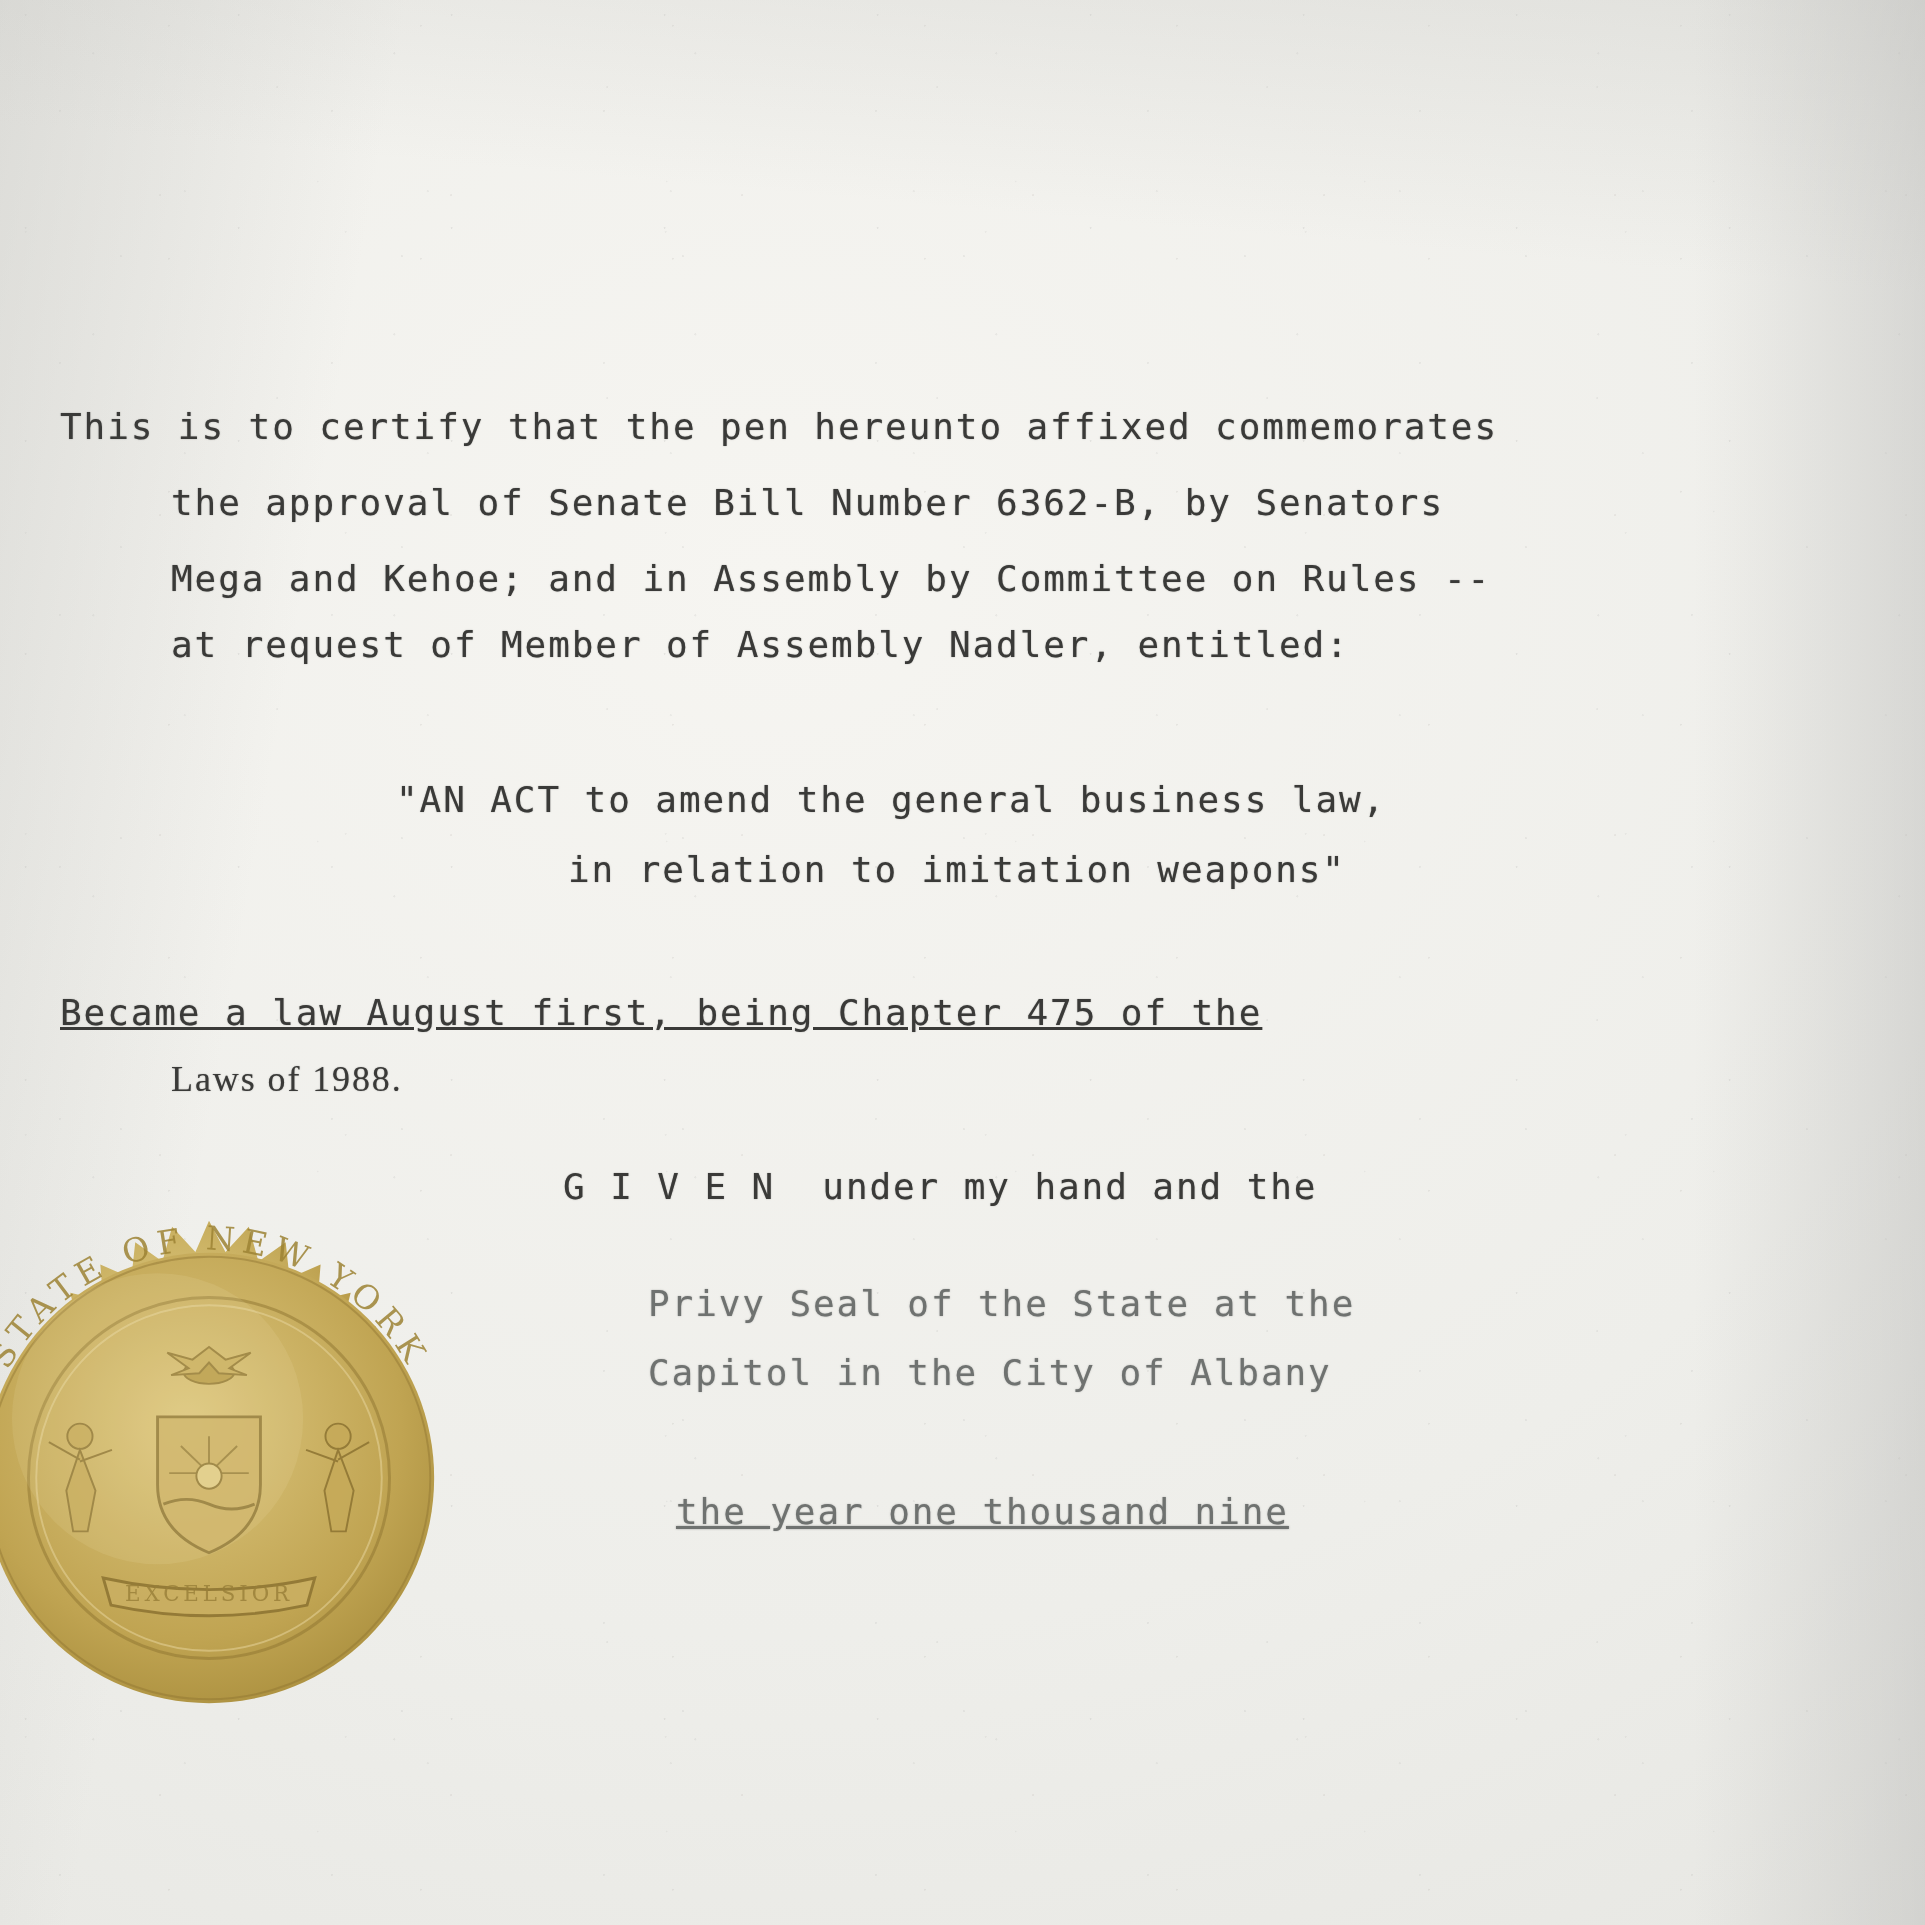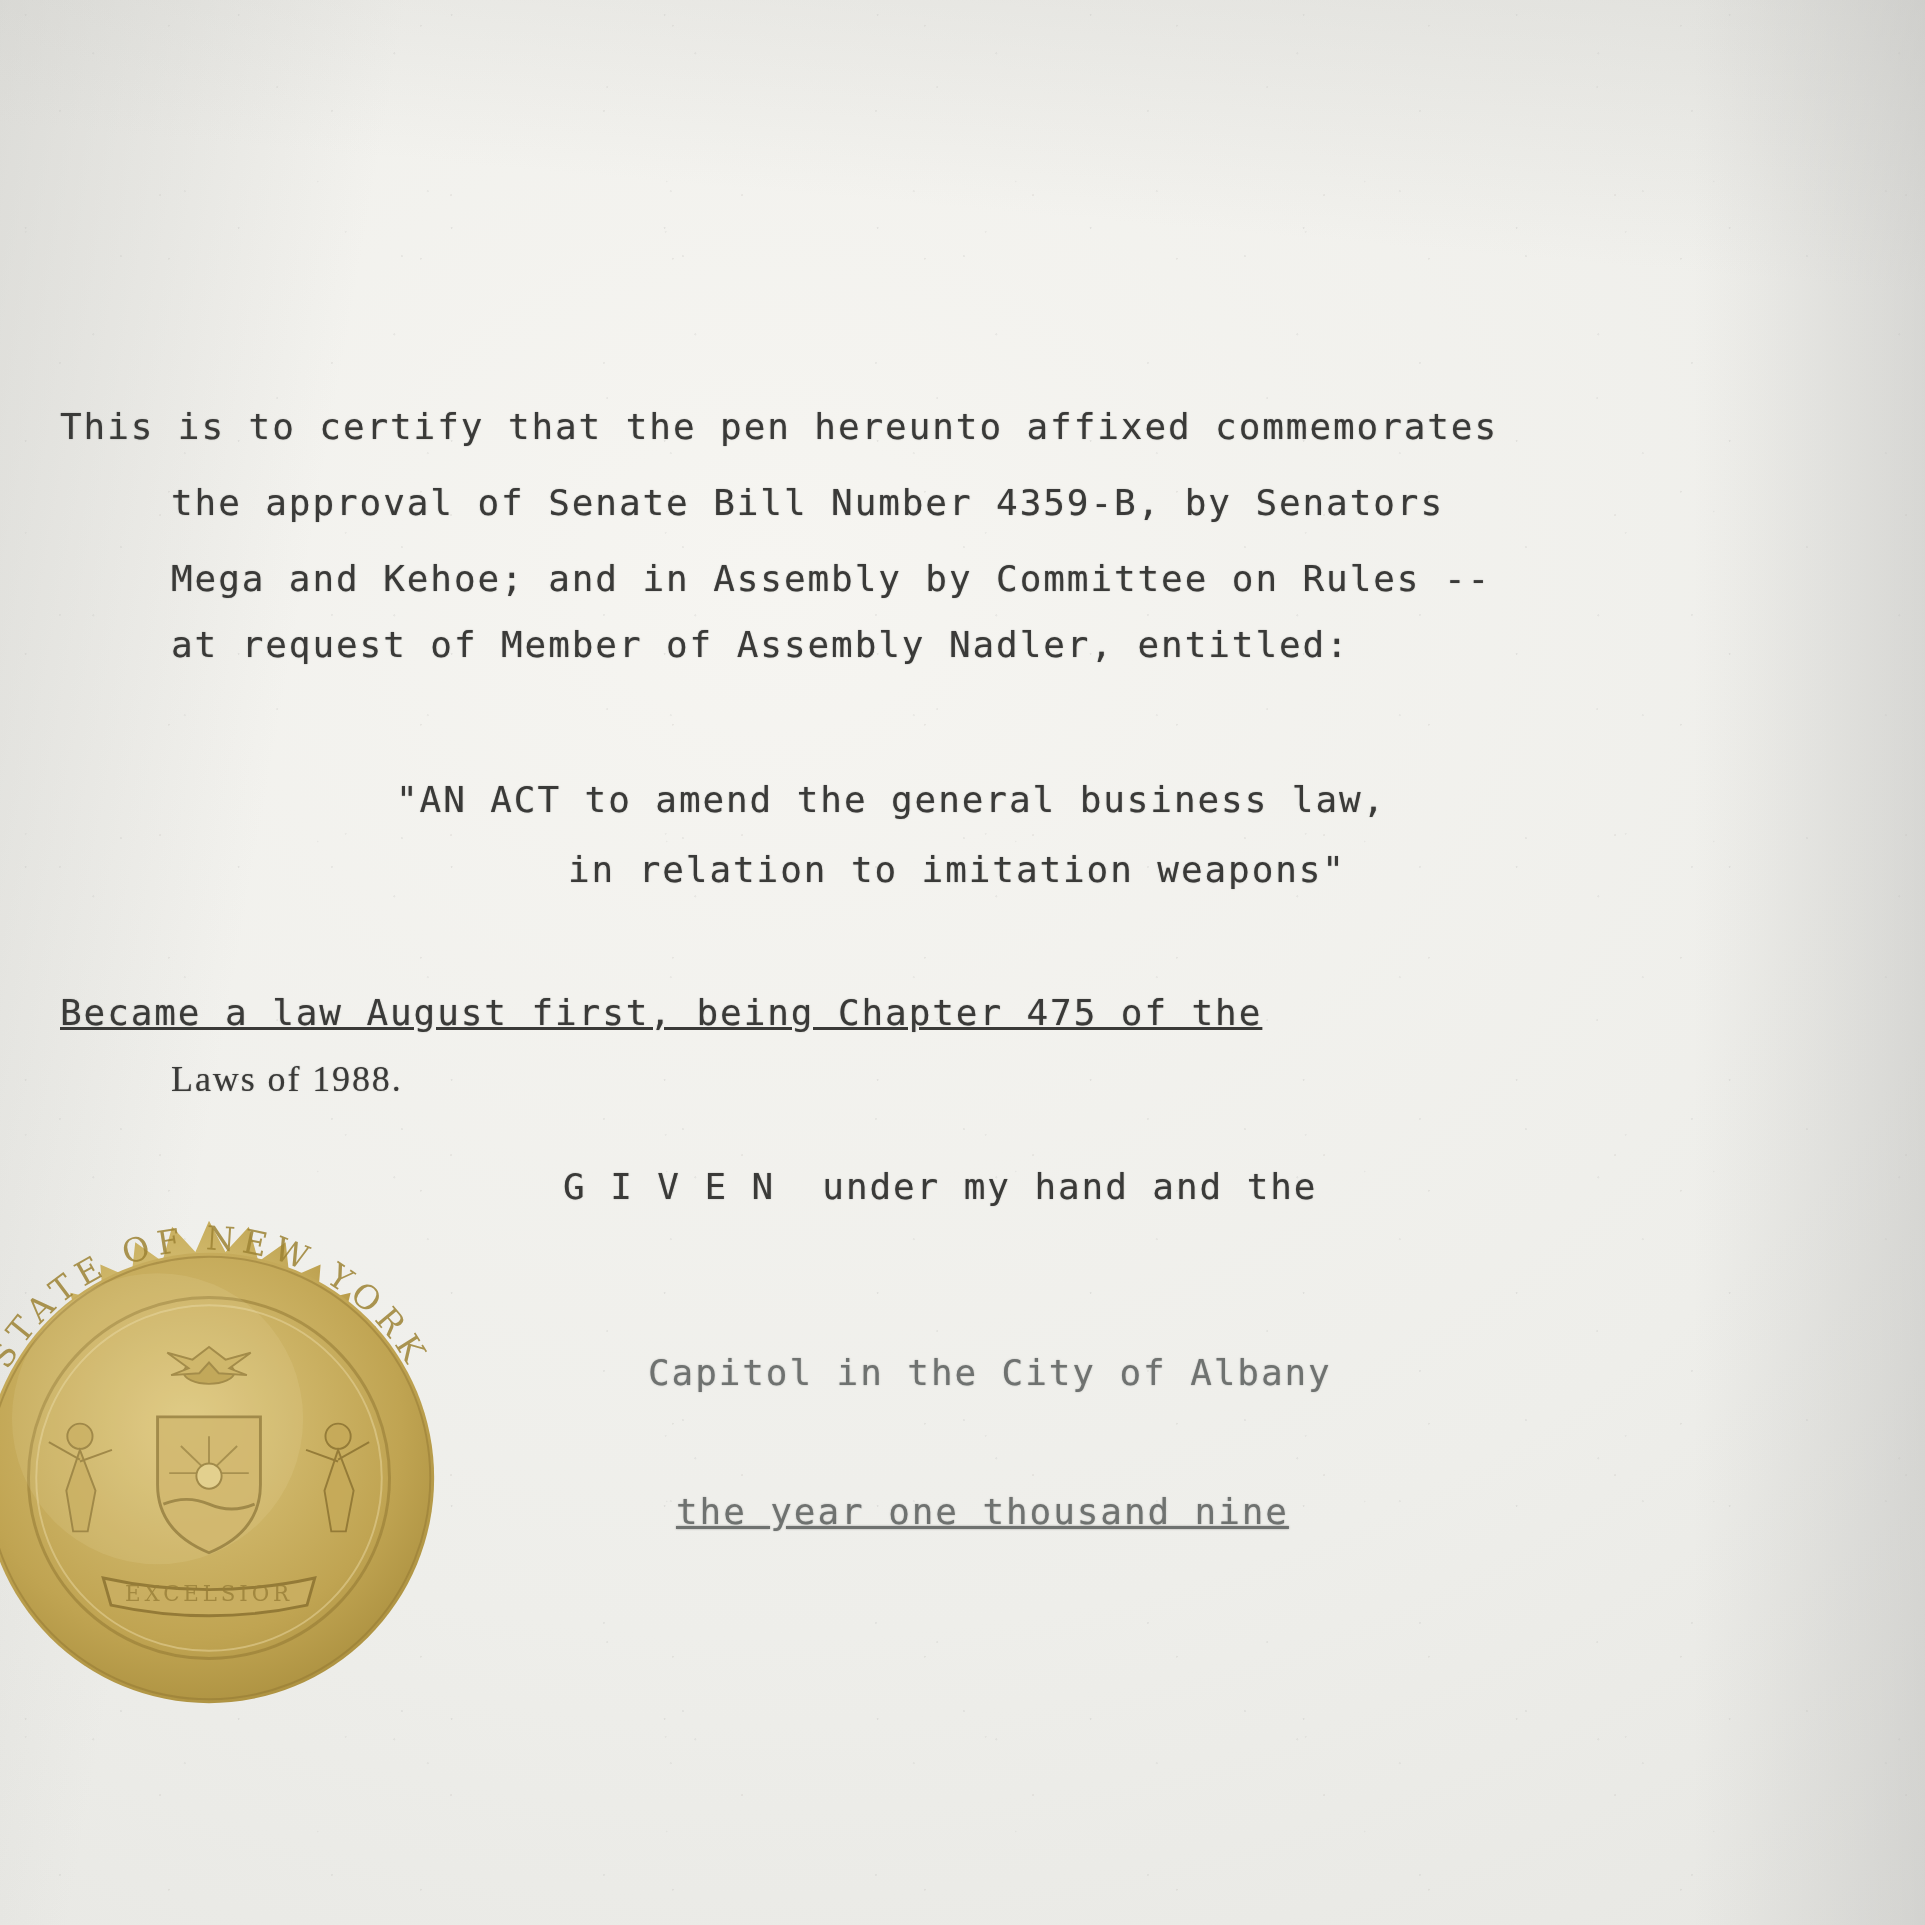--- a/index.html
+++ b/index.html
@@ -117,31 +117,32 @@
 <div class="page">
   <div class="paper-base"></div>
   <div class="paper-grain"></div>
   <div class="paper-shade-left"></div>
   <div class="paper-shade-top"></div>
   <div class="paper-shade-right"></div>
 
   <div class="doc-body">
 
     <div class="tline" id="p1l1">This is to certify that the pen hereunto affixed commemorates</div>
-    <div class="tline" id="p1l2">the approval of Senate Bill Number 4359-B, by Senators</div>
+    <div class="tline" id="p1l2">the approval of Senate Bill Number 6362-B, by Senators</div>
     <div class="tline" id="p1l3">Mega and Kehoe; and in Assembly by Committee on Rules --</div>
     <div class="tline" id="p1l4">at request of Member of Assembly Nadler, entitled:</div>
 
     <div class="tline" id="p2l1">"AN ACT to amend the general business law,</div>
     <div class="tline" id="p2l2">in relation to imitation weapons"</div>
 
     <div class="tline" id="p3l1">Became a law August first, being Chapter 475 of the</div>
     <div class="tline" id="p3l2">Laws of 1988.</div>
 
     <div class="tline" id="p4l1">G I V E N  under my hand and the</div>
+    <div class="tline faded" id="p4l2">Privy Seal of the State at the</div>
     <div class="tline faded" id="p4l3">Capitol in the City of Albany</div>
     <div class="tline faded" id="p4l5">the year one thousand nine</div>
   </div>
 
   <div class="seal">
     <svg width="592" height="592" viewBox="0 0 610 610" xmlns="http://www.w3.org/2000/svg">
       <defs>
         <radialGradient id="goldGrad" cx="42%" cy="35%" r="70%">
           <stop offset="0%" stop-color="#e8d694"></stop>
           <stop offset="45%" stop-color="#cbb263"></stop>

